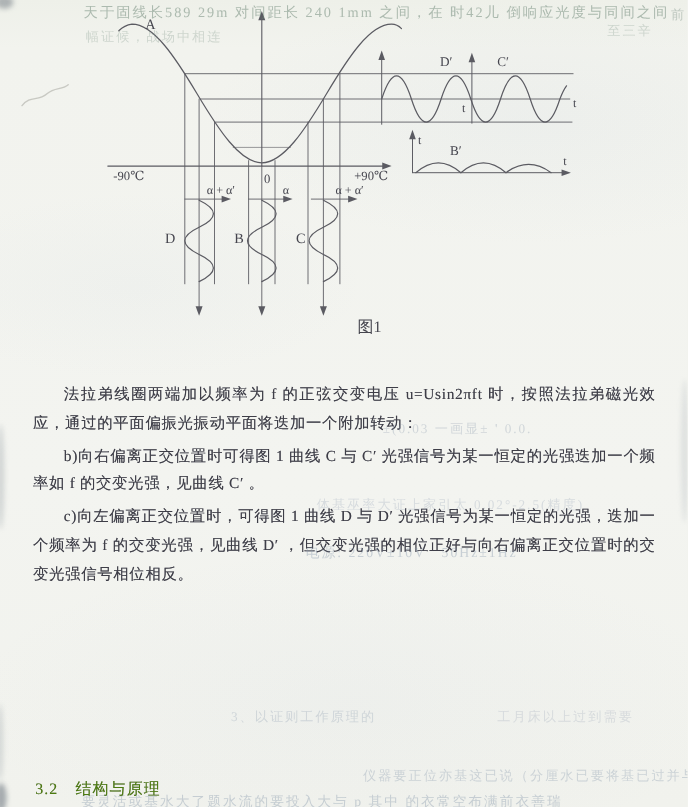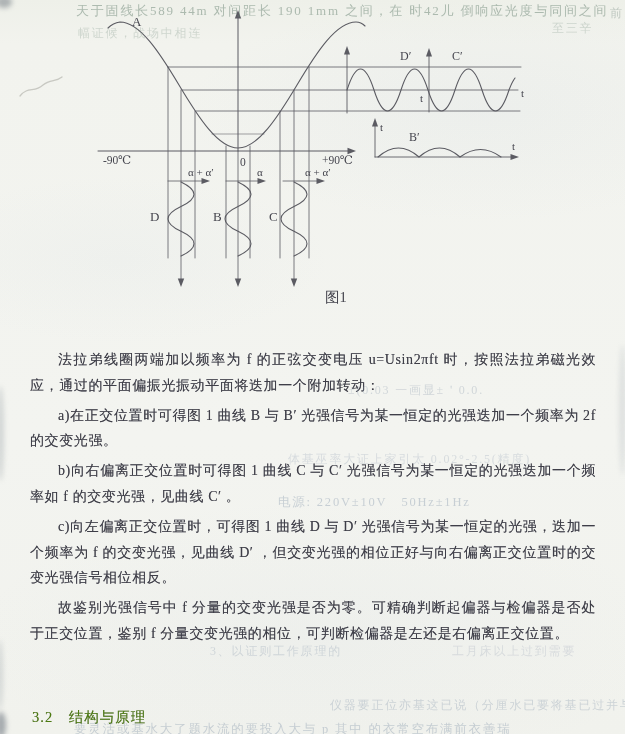--- a/index.html
+++ b/index.html
@@ -126,29 +126,27 @@
   <text x="521" y="97" font-size="11">t</text>
   <text x="380" y="131" font-size="11">t</text>
   <text x="409" y="141" font-size="12">B′</text>
   <text x="512" y="150" font-size="11">t</text>
   <text x="325" y="302" font-size="14.5">图1</text>
 </svg>
 </div>
 
 <div class="body-text">
   <p>法拉弟线圈两端加以频率为 f 的正弦交变电压 u=Usin2πft 时，按照法拉弟磁光效应，通过的平面偏振光振动平面将迭加一个附加转动：</p>
-  <p class="ab">a)在正交位置时可得图 1 曲线 B 与 B′ 光强信号为某一恒定的光强迭加一个频率为 2f 的交变光强。</p>
   <p class="ab">b)向右偏离正交位置时可得图 1 曲线 C 与 C′ 光强信号为某一恒定的光强迭加一个频率如 f 的交变光强，见曲线 C′ 。</p>
   <p class="ab">c)向左偏离正交位置时，可得图 1 曲线 D 与 D′ 光强信号为某一恒定的光强，迭加一个频率为 f 的交变光强，见曲线 D′ ，但交变光强的相位正好与向右偏离正交位置时的交变光强信号相位相反。</p>
-  <p>故鉴别光强信号中 f 分量的交变光强是否为零。可精确判断起偏器与检偏器是否处于正交位置，鉴别 f 分量交变光强的相位，可判断检偏器是左还是右偏离正交位置。</p>
 </div>
 
 <div class="heading">3.2　结构与原理</div>
 
-<span class="bleed" style="left:76px;top:2px;font-size:13px;color:rgba(105,132,116,.5);">天于固线长589 44m 对间距长 190 1mm 之间，在 时42儿 倒响应光度与同间之间</span>
+<span class="bleed" style="left:76px;top:2px;font-size:13px;color:rgba(105,132,116,.5);">天于固线长589 29m 对间距长 240 1mm 之间，在 时42儿 倒响应光度与同间之间</span>
 <span class="bleed" style="left:78px;top:25px;font-size:12px;color:rgba(125,148,136,.3);">幅证候，战场中相连</span>
 <span class="bleed" style="left:552px;top:20px;font-size:12px;color:rgba(125,148,136,.3);text-align:center;">至三辛</span>
 <span class="bleed" style="left:610px;top:5px;font-size:12px;color:rgba(115,138,126,.38);">前</span>
 <span class="bleed" style="left:348px;top:382px;font-size:12px;color:rgba(136,152,172,.32);">±(0.03 一画显±＇0.0.</span>
 <span class="bleed" style="left:288px;top:451px;font-size:12px;color:rgba(136,152,172,.26);">体基巫率大证上家引太 0.02°-2.5(精度)</span>
 <span class="bleed" style="left:278px;top:494px;font-size:12.5px;color:rgba(128,146,168,.38);">电源: 220V±10V　50Hz±1Hz</span>
 <span class="bleed" style="left:210px;top:643px;font-size:12px;color:rgba(136,152,172,.3);">3、以证则工作原理的</span>
 <span class="bleed" style="left:452px;top:643px;font-size:12px;color:rgba(136,152,172,.24);">工月床以上过到需要</span>
 <span class="bleed" style="left:330px;top:697px;font-size:12px;color:rgba(128,146,168,.32);">仪器要正位亦基这已说（分厘水已要将基已过并与上过月分可）以下</span>
 <span class="bleed" style="left:74px;top:721px;font-size:12.5px;color:rgba(128,146,168,.38);">要灵活或基水大了题水流的要投入大与 p 其中 的衣常空布满前衣善瑞</span>

